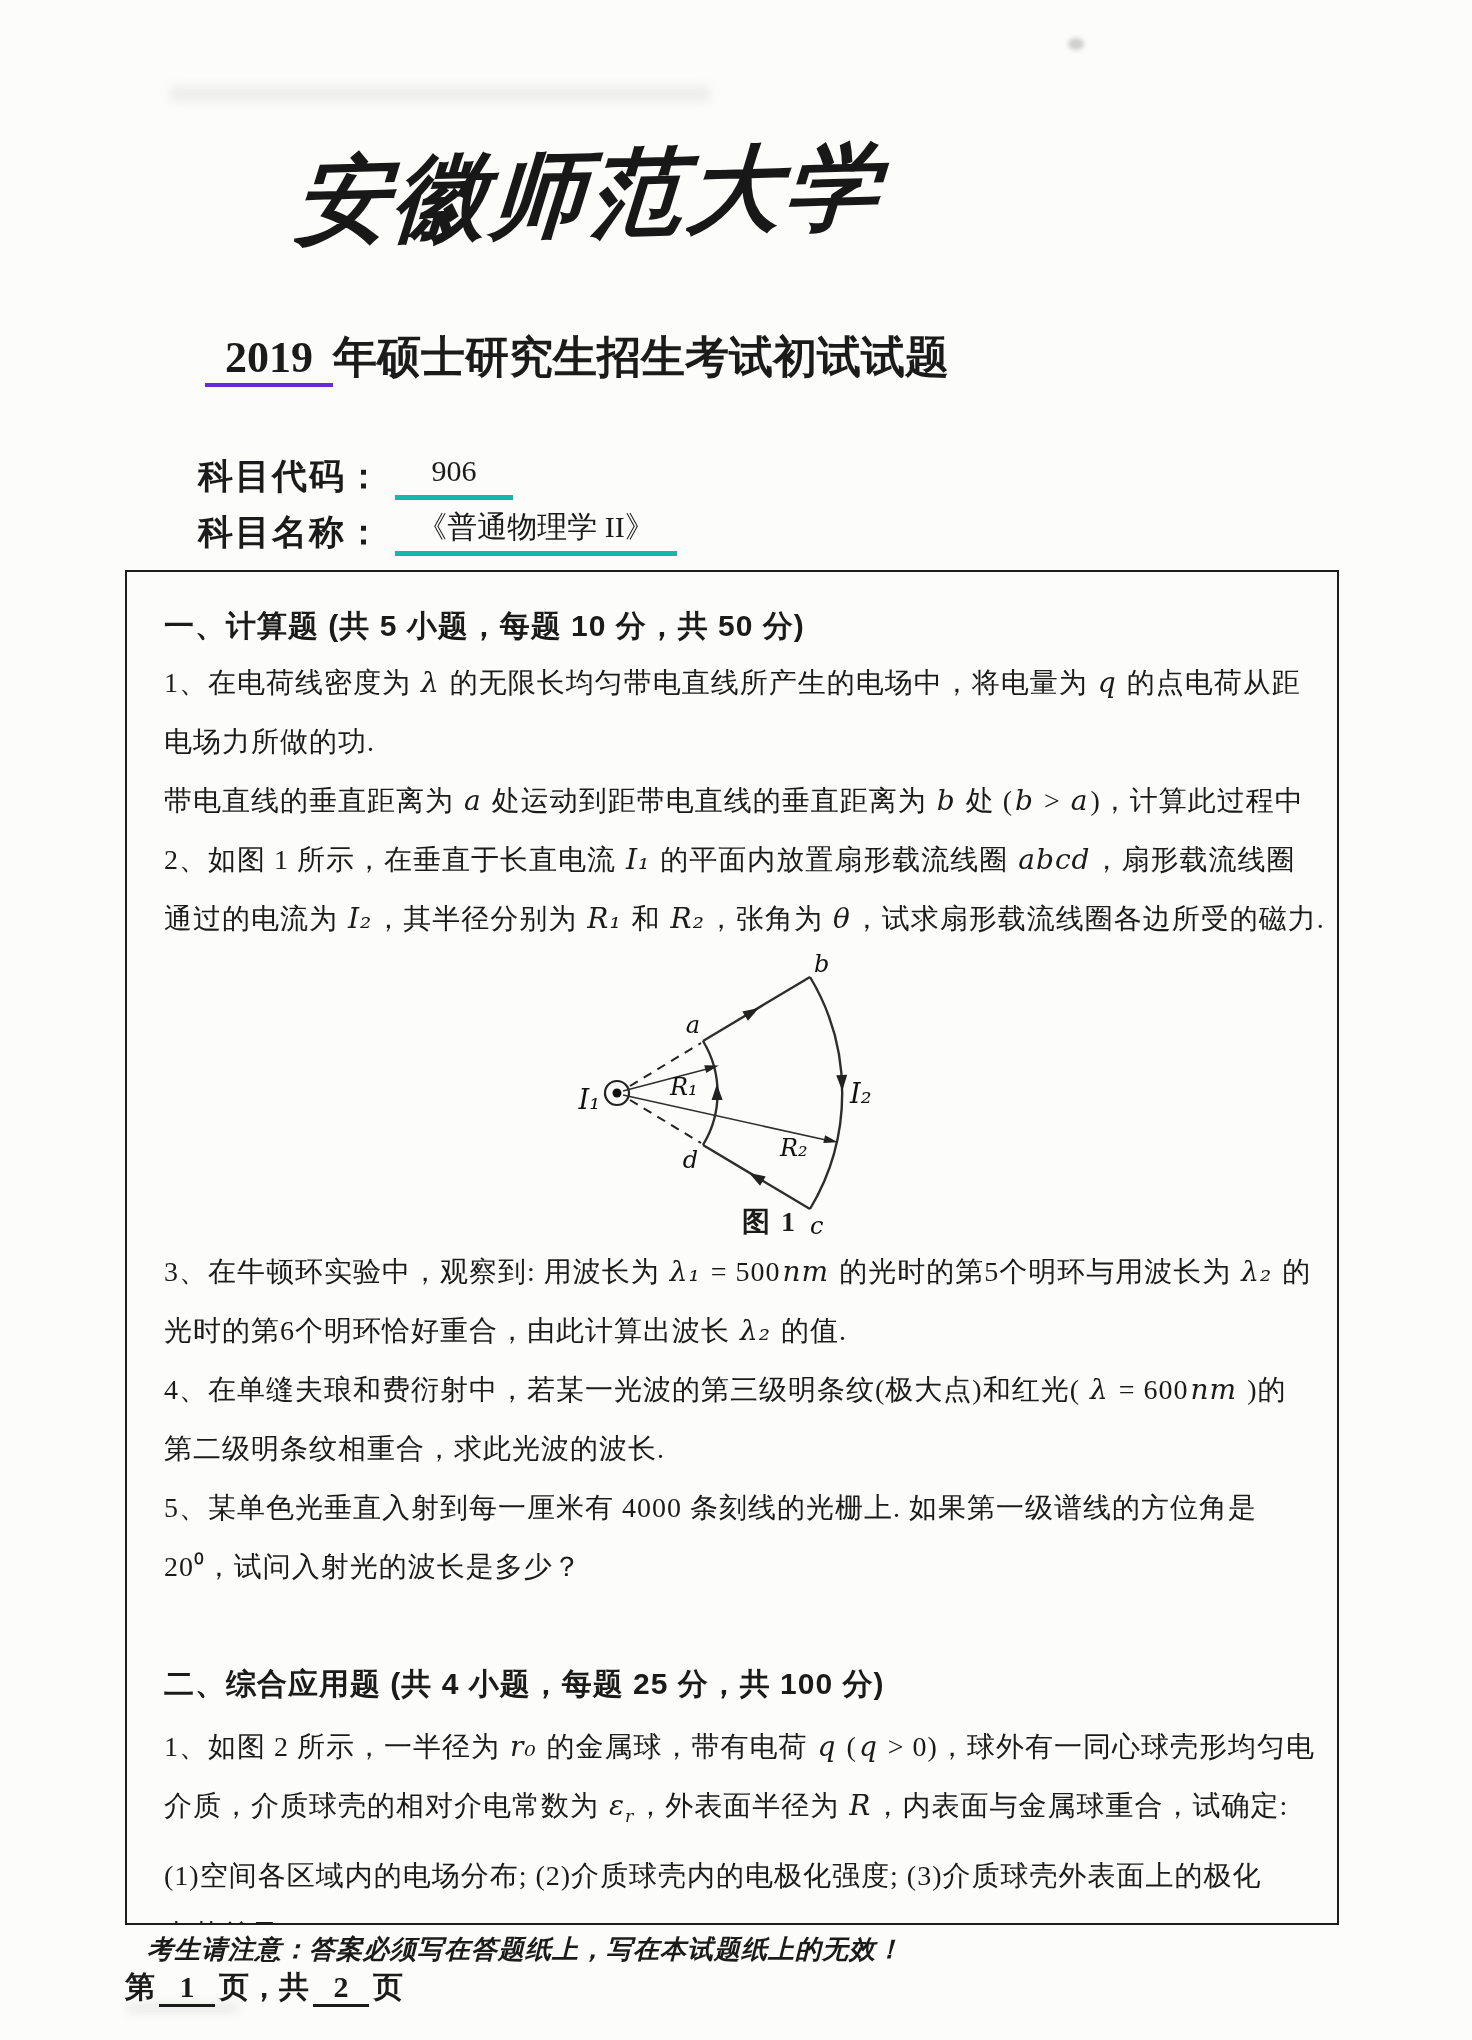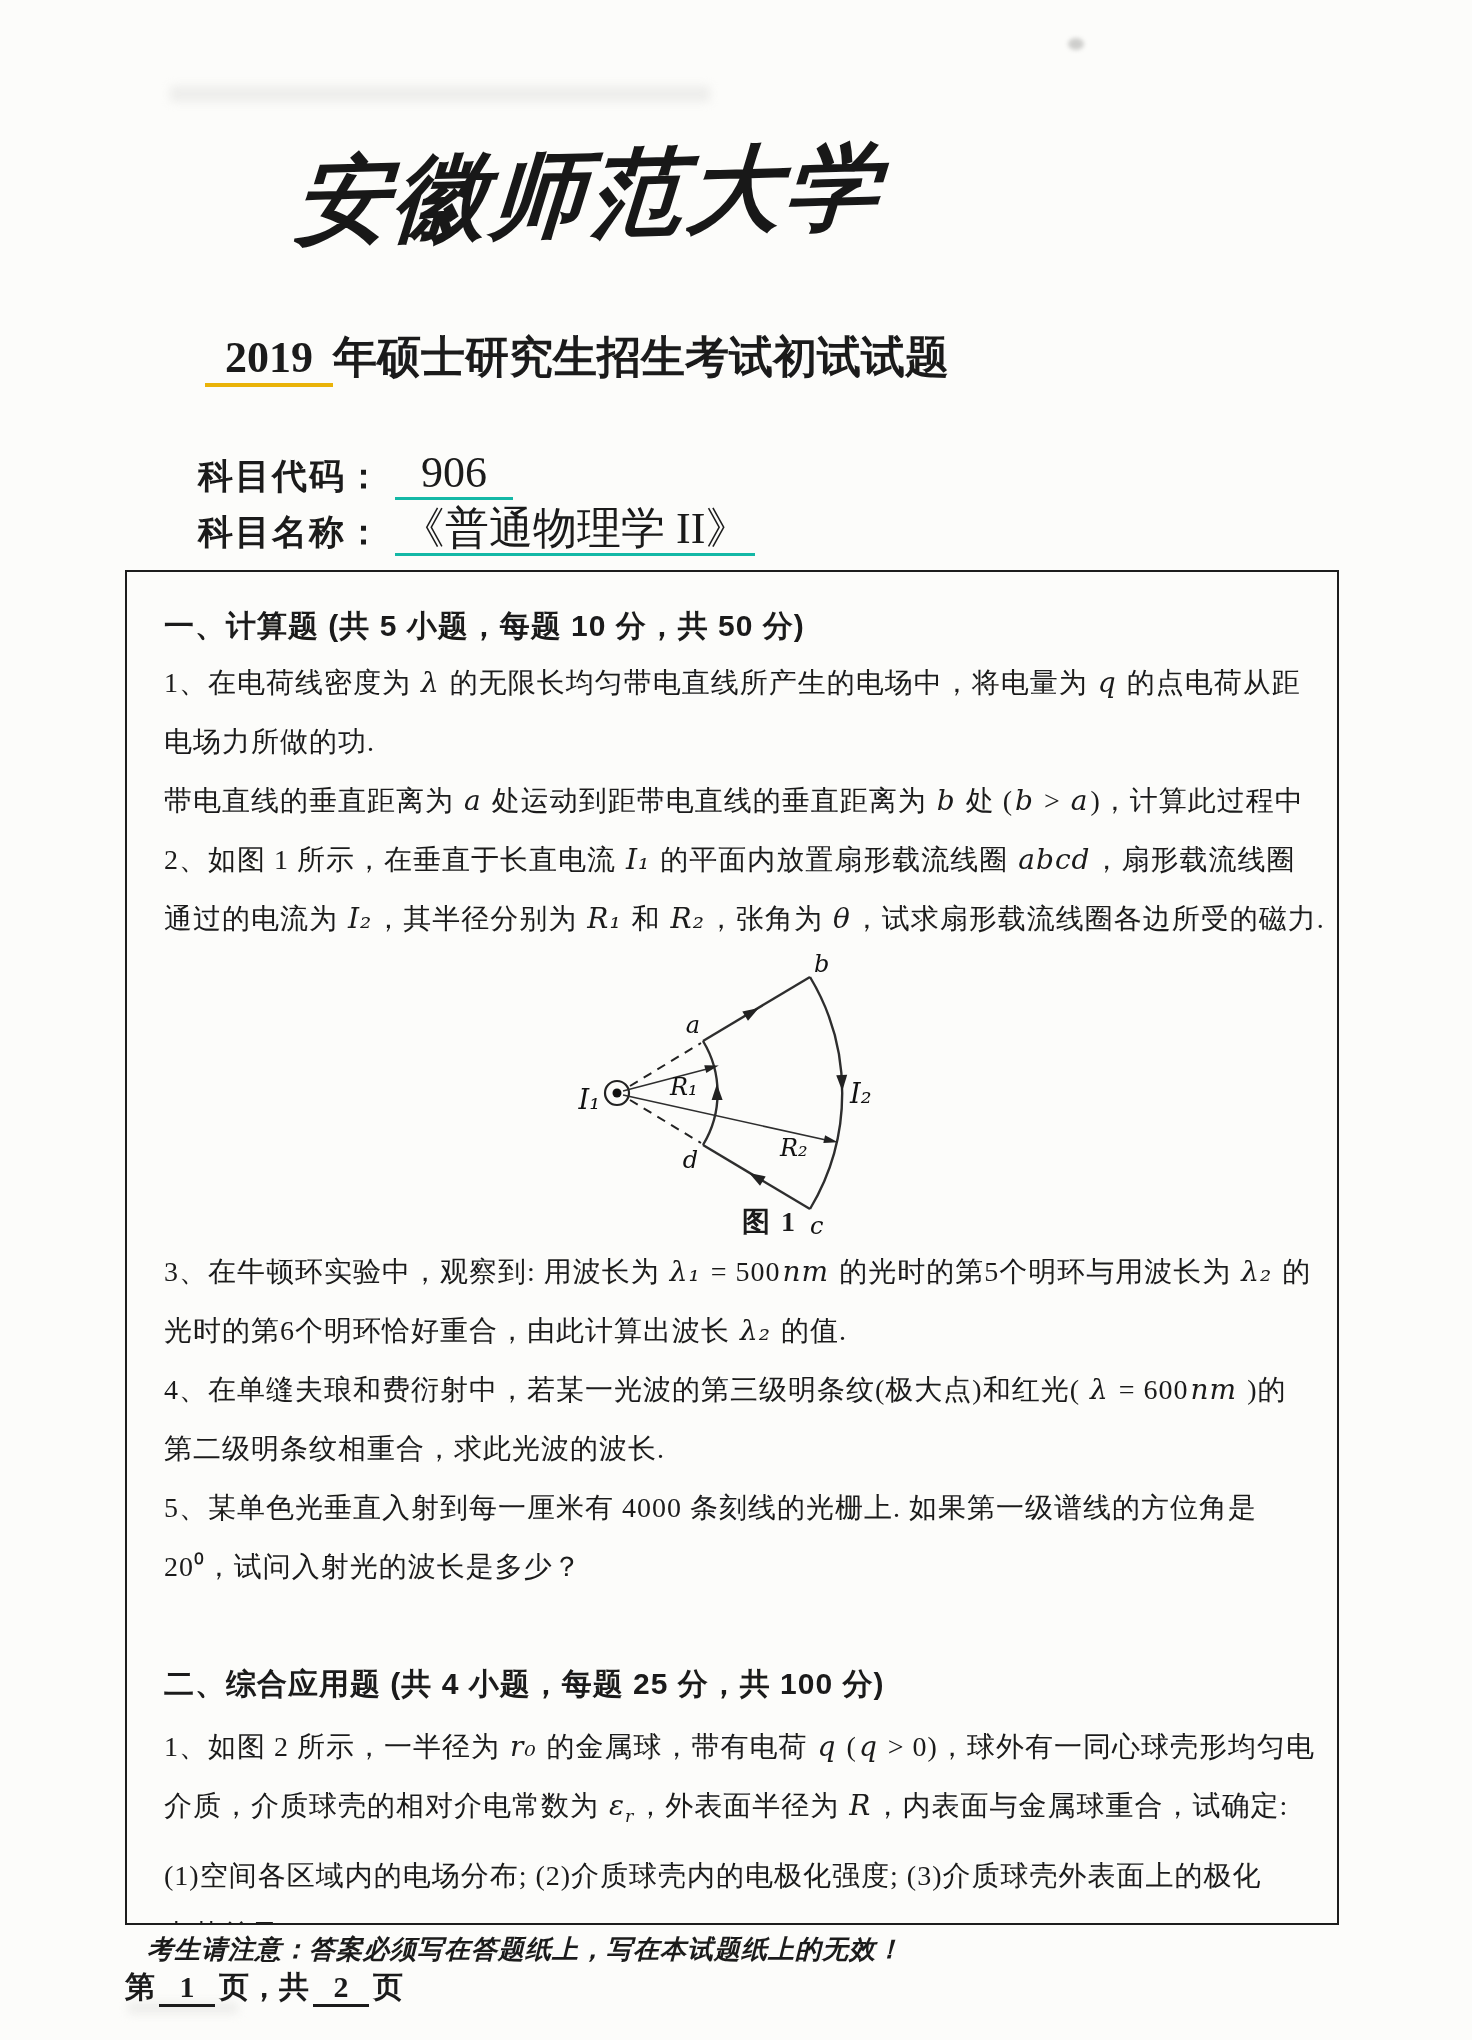--- a/index.html
+++ b/index.html
@@ -15,26 +15,26 @@
   .smudge.s2 { top:38px; left:1068px; width:16px; height:12px; background:#8a8a88; opacity:.4; filter:blur(2px); border-radius:50%; }
   .smudge.s3 { top:2002px; left:128px; width:110px; height:12px; background:#e0e0de; opacity:.5; filter:blur(5px); }
 
   .calligraphy {
     margin:135px 0 0 295px; width:fit-content;
     font-family:"DejaVu Serif", serif; font-size:94px; line-height:1.25;
     font-weight:bold; font-style:italic; letter-spacing:4px; color:#181818;
     transform:rotate(-1.5deg) skewX(-5deg);
   }
   .main-title { margin:80px 0 0 205px; font-size:44px; font-weight:bold; letter-spacing:0; line-height:1.15; width:fit-content; }
-  .main-title .year { display:inline-block; padding:0 20px; border-bottom:4px solid #eab308; }
+  .main-title .year { display:inline-block; padding:0 20px; border-bottom:4px solid #6d28d9; }
 
   .subject-rows { margin:57px 0 0 198px; }
   .subject-row { display:flex; align-items:flex-end; height:56px; }
   .subject-label { font-family:"Liberation Sans", sans-serif; font-weight:bold; font-size:35px; letter-spacing:2px; }
-  .subject-value { display:inline-block; text-align:center; border-bottom:3px solid #14b8a6; font-size:44px; line-height:48px; margin-left:12px; }
+  .subject-value { display:inline-block; text-align:center; border-bottom:5px solid #14b8a6; font-size:30px; line-height:48px; margin-left:12px; }
   .subject-value.code { min-width:118px; }
   .subject-value.name { min-width:282px; padding:0 6px; }
 
   .exam-box {
     position:absolute; left:125px; top:570px; width:1214px; height:1355px;
     border:2px solid #1d1d1d; padding:26px 24px 0 37px; overflow:hidden;
   }
   .sec { font-family:"Liberation Sans", sans-serif; font-size:30px; font-weight:bold; line-height:55px; letter-spacing:1px; white-space:nowrap; }
   .sec.second { margin-top:60px; }
   p.line { font-size:28px; line-height:59px; letter-spacing:1px; white-space:nowrap; }

